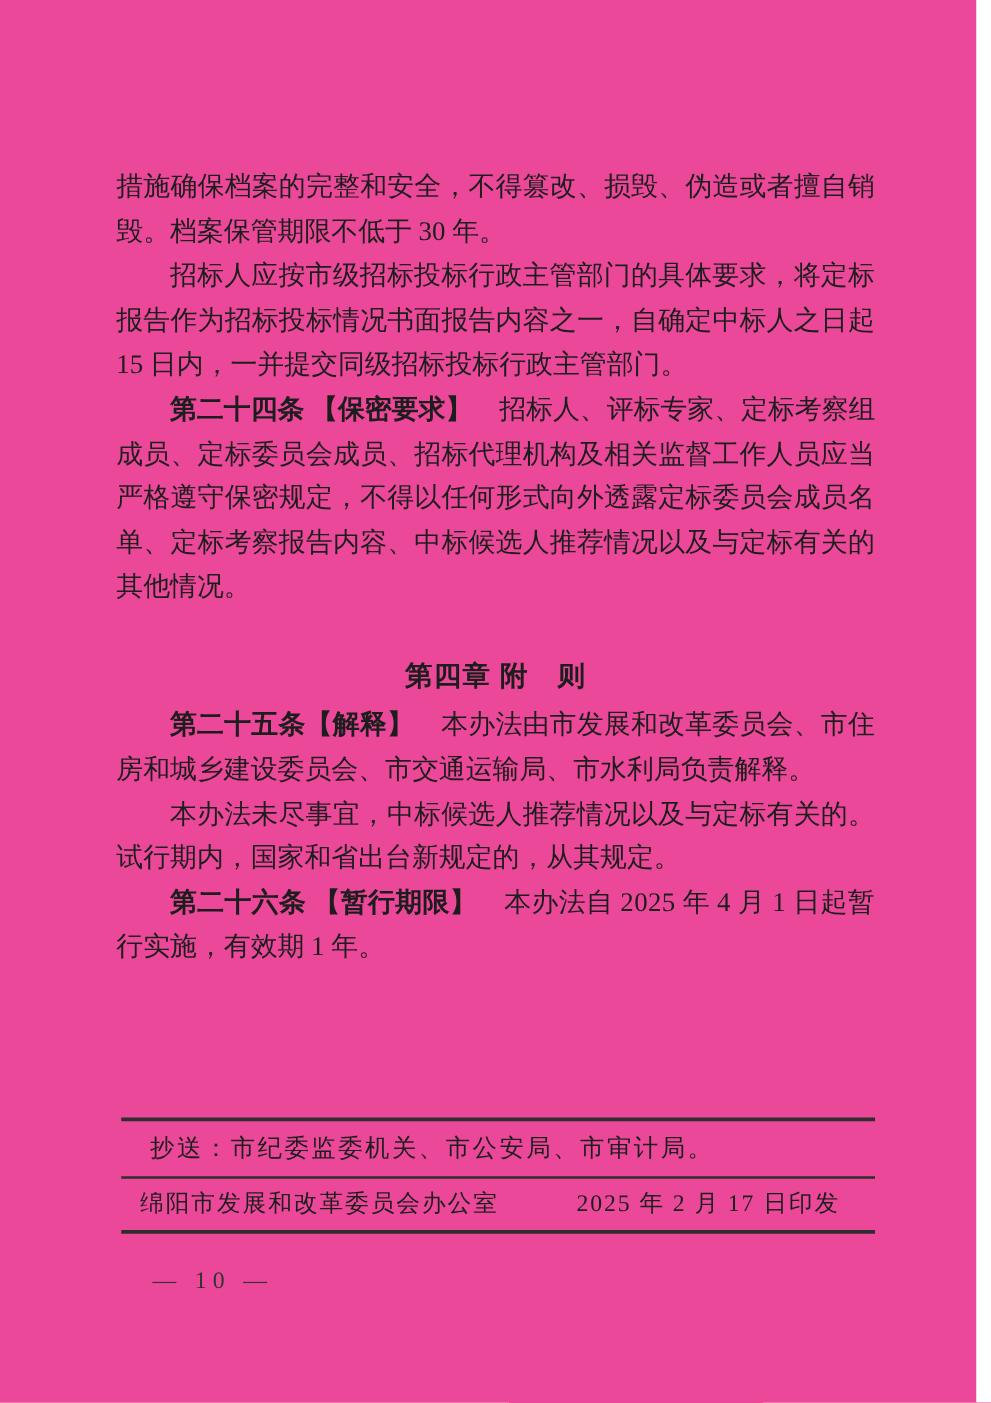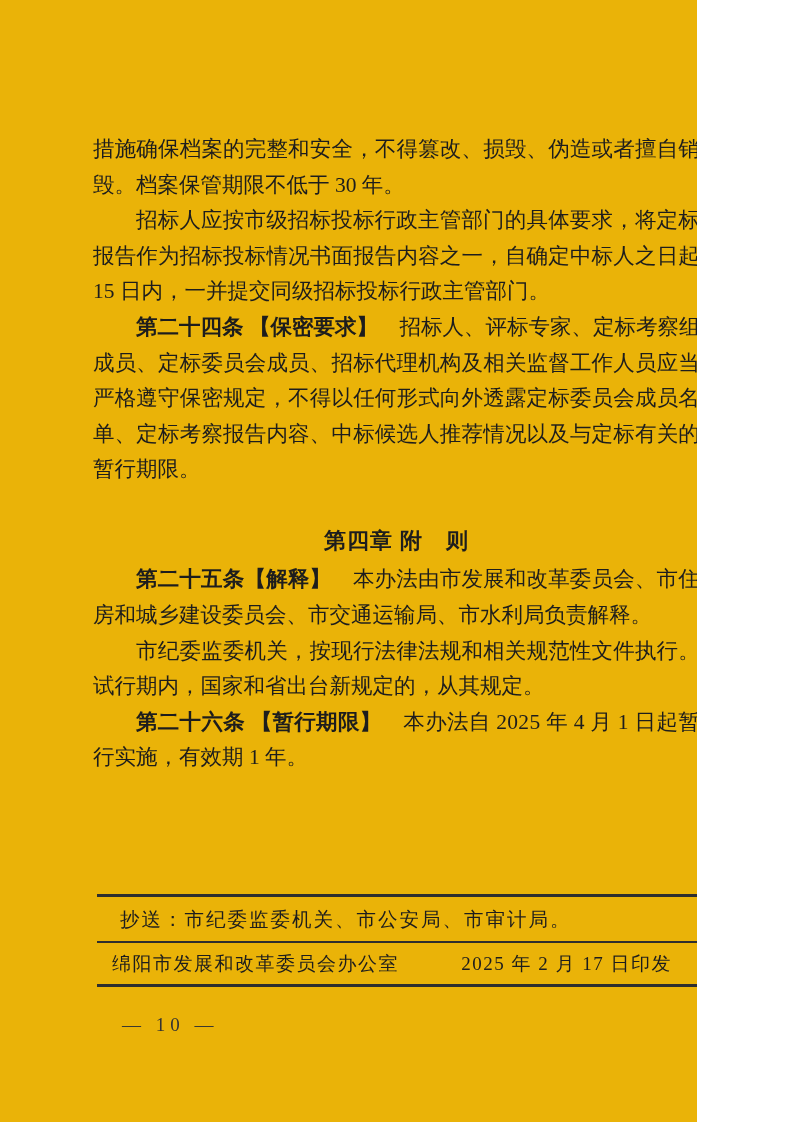--- a/index.html
+++ b/index.html
@@ -1,22 +1,22 @@
 <!DOCTYPE html>
 <html><head>
 <meta charset="utf-8">
 <style>
   html, body { margin: 0; padding: 0; }
   body { background: #ffffff; }
 
   .page {
     position: relative;
-    width: 697px;
+    width: 781px;
     height: 1122px;
-    background: #eab308;
+    background: #ec4899;
     font-family: "Liberation Serif", "DejaVu Serif", serif;
     color: #1d1d1d;
     overflow: hidden;
   }
 
   
   .doc-body { position: absolute; left: 0; top: 0; width: 100%; height: 100%; }
 
   .line {
     position: absolute;
@@ -93,25 +93,25 @@
   <div class="doc-body">
       <div class="line justify" style="top: 135px; letter-spacing: 0.178571px;"><span class="seg">措施确保档案的完整和安全，不得篡改、损毁、伪造或者擅自销</span></div>
       <div class="line" style="top: 171px;"><span class="seg">毁。档案保管期限不低于 30 年。</span></div>
       <div class="line justify indent" style="top: 206px; letter-spacing: 0.192308px;"><span class="seg">招标人应按市级招标投标行政主管部门的具体要求，将定标</span></div>
       <div class="line justify" style="top: 242px; letter-spacing: 0.178571px;"><span class="seg">报告作为招标投标情况书面报告内容之一，自确定中标人之日起</span></div>
       <div class="line" style="top: 277px;"><span class="seg">15 日内，一并提交同级招标投标行政主管部门。</span></div>
       <div class="line justify indent" style="top: 313px;"><span class="seg b">第二十四条 【保密要求】</span><span class="seg">　招标人、评标专家、定标考察组</span></div>
       <div class="line justify" style="top: 349px; letter-spacing: 0.178571px;"><span class="seg">成员、定标委员会成员、招标代理机构及相关监督工作人员应当</span></div>
       <div class="line justify" style="top: 384px; letter-spacing: 0.178571px;"><span class="seg">严格遵守保密规定，不得以任何形式向外透露定标委员会成员名</span></div>
       <div class="line justify" style="top: 420px; letter-spacing: 0.178571px;"><span class="seg">单、定标考察报告内容、中标候选人推荐情况以及与定标有关的</span></div>
-      <div class="line" style="top: 455px;"><span class="seg">暂行期限。</span></div>
+      <div class="line" style="top: 455px;"><span class="seg">其他情况。</span></div>
       <div class="line center chapter" style="top: 527px;"><span class="seg">第四章 附　则</span></div>
       <div class="line justify indent" style="top: 565px; letter-spacing: 0.192308px;"><span class="seg b">第二十五条【解释】</span><span class="seg">　本办法由市发展和改革委员会、市住</span></div>
       <div class="line" style="top: 601px;"><span class="seg">房和城乡建设委员会、市交通运输局、市水利局负责解释。</span></div>
-      <div class="line justify indent" style="top: 637px; letter-spacing: 0.192308px;"><span class="seg">市纪委监委机关，按现行法律法规和相关规范性文件执行。</span></div>
+      <div class="line justify indent" style="top: 637px; letter-spacing: 0.192308px;"><span class="seg">本办法未尽事宜，中标候选人推荐情况以及与定标有关的。</span></div>
       <div class="line" style="top: 672px;"><span class="seg">试行期内，国家和省出台新规定的，从其规定。</span></div>
       <div class="line justify indent" style="top: 708px; letter-spacing: 0.305147px;"><span class="seg b">第二十六条 【暂行期限】</span><span class="seg">　本办法自 2025 年 4 月 1 日起暂</span></div>
       <div class="line" style="top: 743px;"><span class="seg">行实施，有效期 1 年。</span></div>
     </div>
 
   <div class="rule rule-top"></div>
 
   <div class="footer-cc">抄送：市纪委监委机关、市公安局、市审计局。</div>
 
   <div class="rule rule-middle"></div>

